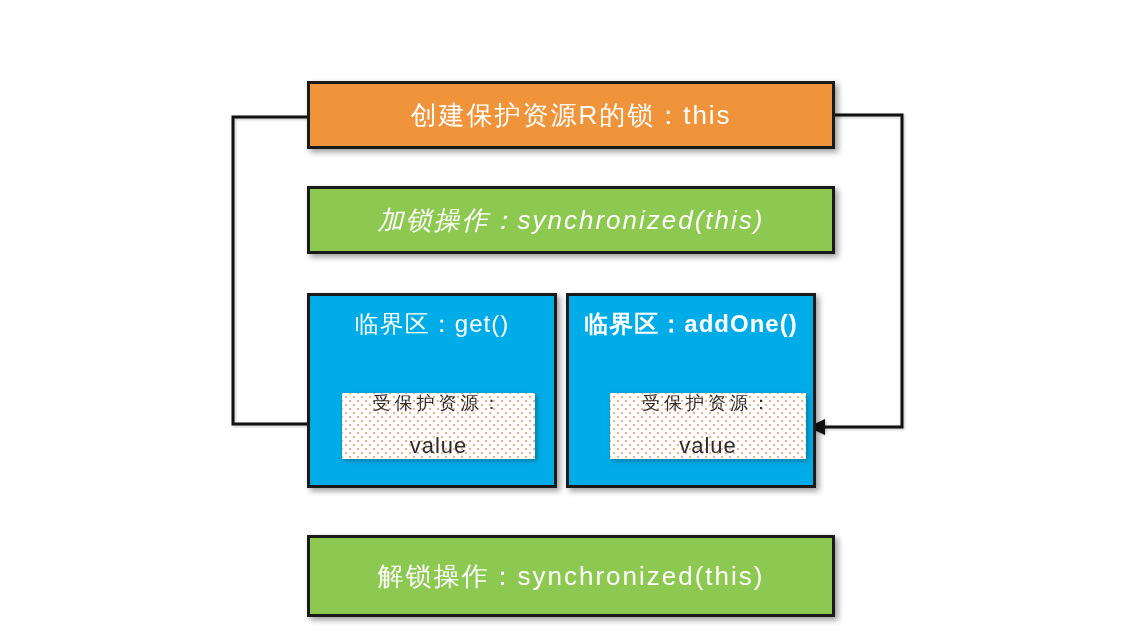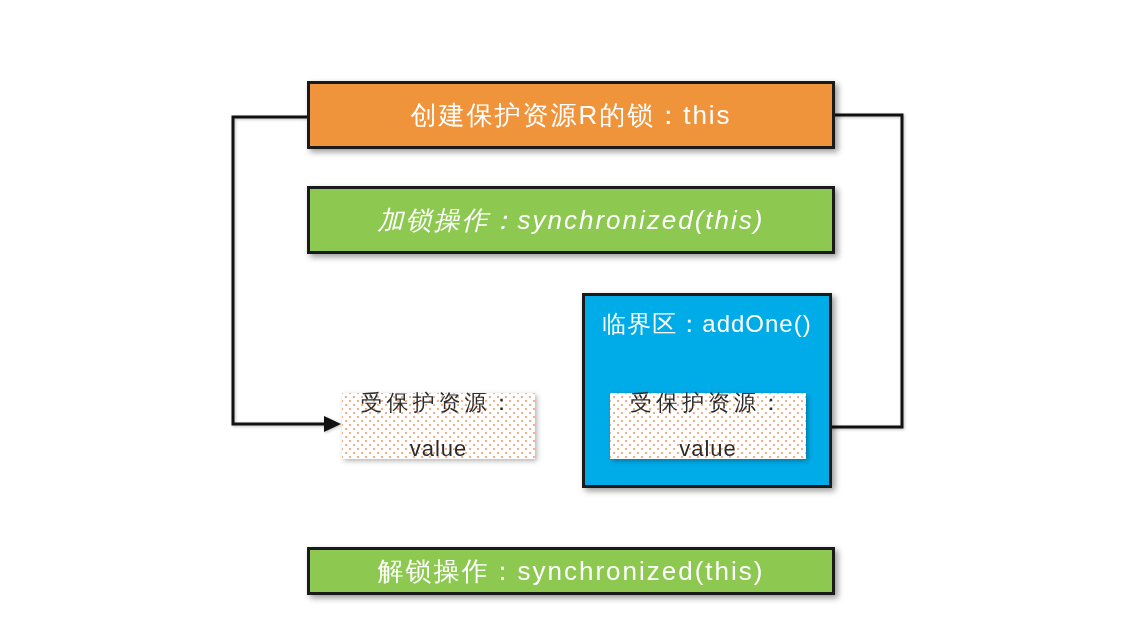--- a/index.html
+++ b/index.html
@@ -28,30 +28,30 @@
     left: 307px;
     width: 528px;
     height: 68px;
     color: var(--box_text, #ffffff);
     font-size: 26px;
     letter-spacing: 2px;
     text-align: center;
   }
   .bar-orange { top: 81px;  background: var(--orange, #f0943c); }
   .bar-lock   { top: 186px; background: var(--green, #8dc850); font-style: italic; }
-  .bar-unlock { top: 547px; background: var(--green, #8dc850); height: 48px; }
+  .bar-unlock { top: 535px; background: var(--green, #8dc850); height: 82px; }
   .critical {
     top: 293px;
     width: 250px;
     height: 195px;
     background: var(--blue, #00ace8);
     align-items: flex-start;
   }
   .critical-left  { left: 307px; }
-  .critical-right { left: 582px; }
+  .critical-right { left: 566px; font-weight: bold; }
   .critical-title {
     margin-top: 12px;
     color: var(--box_text, #ffffff);
     font-size: 24px;
     letter-spacing: 1px;
     text-align: center;
     width: 100%;
   }
   .resource {
     position: absolute;
@@ -67,21 +67,21 @@
     box-shadow: 2px 2px 5px rgba(0,0,0,0.30);
     display: flex;
     flex-direction: column;
     align-items: center;
     justify-content: center;
     color: var(--resource_text, #2b2b2b);
     line-height: 1.35;
   }
   .resource-left  { left: 342px; width: 193px; }
   .resource-right { left: 610px; width: 196px; }
-  .resource-line1 { font-size: 22px; letter-spacing: 4px; }
+  .resource-line1 { font-size: 18px; letter-spacing: 4px; }
   .resource-line2 { font-size: 22px; letter-spacing: 1px; margin-top: 16px; }
   .connectors {
     position: absolute;
     left: 0; top: 0;
     width: 1142px;
     height: 640px;
     pointer-events: none;
   }
   .connectors path, .connectors polygon {
     filter: drop-shadow(1.5px 1.5px 1.5px rgba(0,0,0,0.25));
@@ -104,20 +104,23 @@
   </svg>
 
   <div class="box bar bar-orange">
     <span>创建保护资源R的锁：this</span>
   </div>
 
   <div class="box bar bar-lock">
     <span>加锁操作：synchronized(this)</span>
   </div>
 
+  <div class="box critical critical-left">
+    <div class="critical-title">临界区：get()</div>
+  </div>
   <div class="resource resource-left">
     <div class="resource-line1">受保护资源：</div>
     <div class="resource-line2">value</div>
   </div>
 
   <div class="box critical critical-right">
     <div class="critical-title">临界区：addOne()</div>
   </div>
   <div class="resource resource-right">
     <div class="resource-line1">受保护资源：</div>

